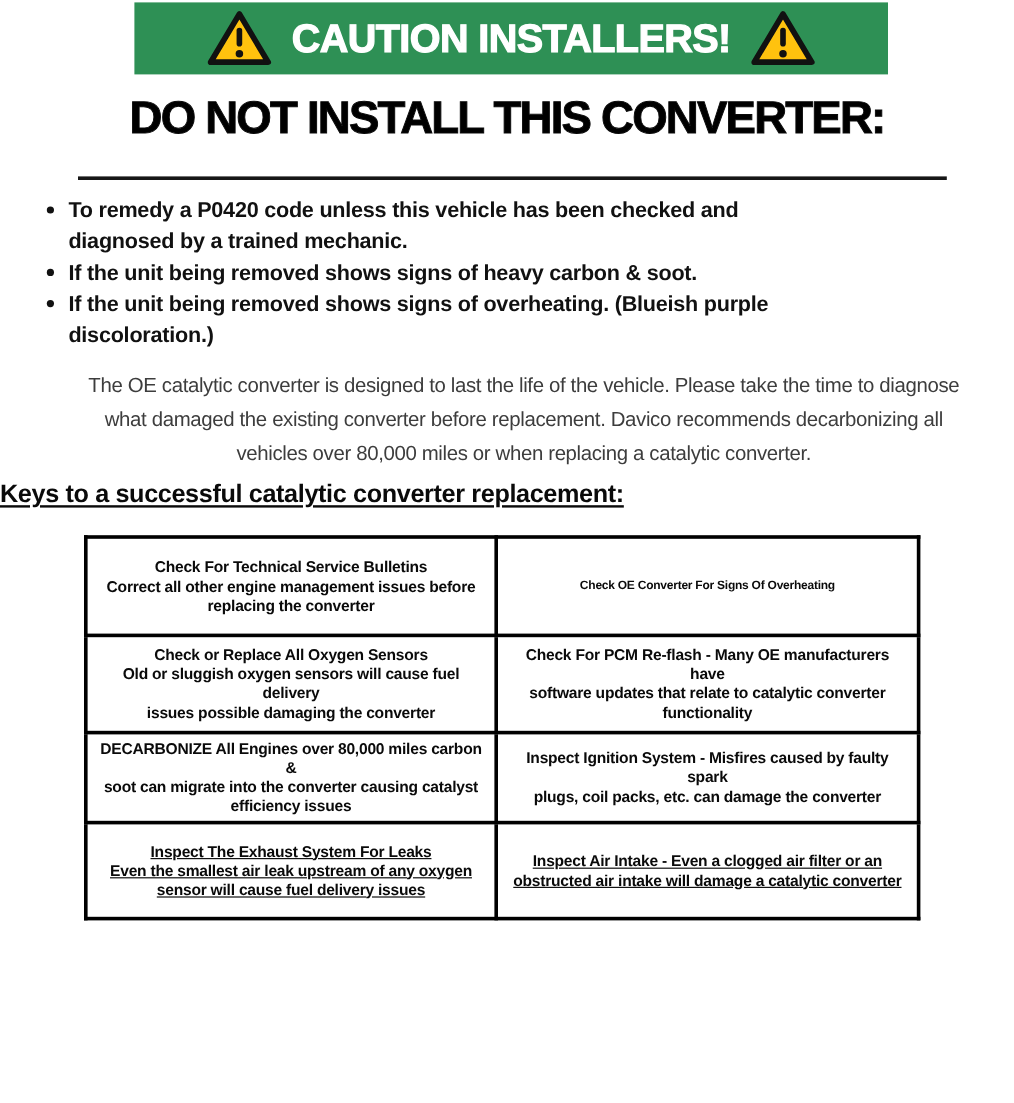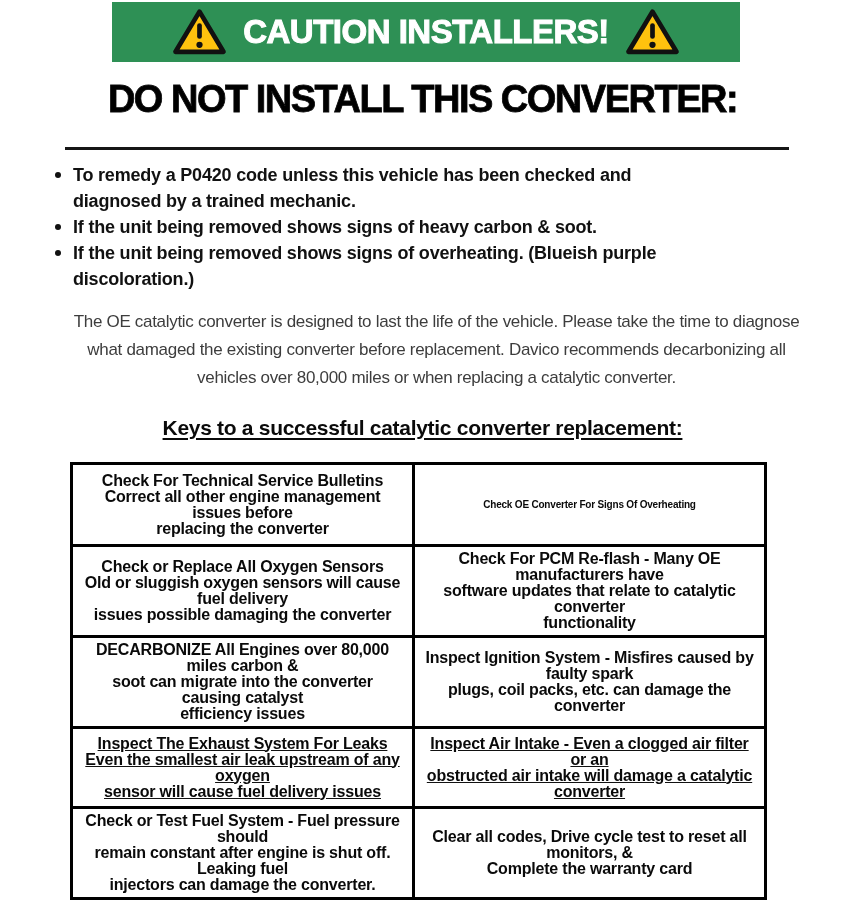--- a/index.html
+++ b/index.html
@@ -51,21 +51,21 @@
   .rule {
     width: 724px;
     height: 0;
     border-top: 3px solid #161616;
     margin: 26px 0 0 65px;
   }
 
   
   .warnings {
     margin-top: 12px;
-    padding-left: 73px;
+    padding-left: 57px;
     list-style: none;
   }
   .warnings li {
     position: relative;
     font-size: 18px;
     font-weight: bold;
     line-height: 26px;
     letter-spacing: -0.2px;
     white-space: pre-line;
     color: #111;
@@ -89,43 +89,42 @@
     font-weight: 400;
     letter-spacing: -0.3px;
     line-height: 28px;
     color: #3d3d3d;
     white-space: pre-line;
     padding-left: 28px;
   }
 
   
   .keys-heading {
-    margin-top: 23px;
-    text-align: center;
+    margin-top: 7px;
     font-size: 21px;
     line-height: 26px;
     font-weight: bold;
     letter-spacing: -0.3px;
     text-decoration: underline;
     text-underline-offset: 3px;
     color: #0a0a0a;
   }
 
   
   .checklist {
     margin: 21px 0 0 70px;
     width: 694px;
     border-collapse: collapse;
     table-layout: fixed;
   }
   .checklist td {
     border: 3px solid #000;
     text-align: center;
     vertical-align: middle;
-    font-size: 16px;
+    font-size: 13px;
     font-weight: bold;
     letter-spacing: -0.2px;
     line-height: 16px;
     padding: 4px 8px;
     color: #0a0a0a;
     white-space: pre-line;
   }
   .checklist col.c-left  { width: 342px; }
   .checklist col.c-right { width: 352px; }
   .checklist tr:nth-child(1) { height: 82px; }
@@ -201,21 +200,14 @@
       <td>Inspect Ignition System - Misfires caused by faulty spark
 plugs, coil packs, etc. can damage the converter</td>
     </tr>
     <tr>
       <td>Inspect The Exhaust System For Leaks
 Even the smallest air leak upstream of any oxygen
 sensor will cause fuel delivery issues</td>
       <td>Inspect Air Intake - Even a clogged air filter or an
 obstructed air intake will damage a catalytic converter</td>
     </tr>
-    <tr>
-      <td>Check or Test Fuel System - Fuel pressure should
-remain constant after engine is shut off.  Leaking fuel
-injectors can damage the converter.</td>
-      <td>Clear all codes,  Drive cycle test to reset all monitors, &amp;
-Complete the warranty card</td>
-    </tr>
   </tbody>
 </table>
 
 </body></html>

